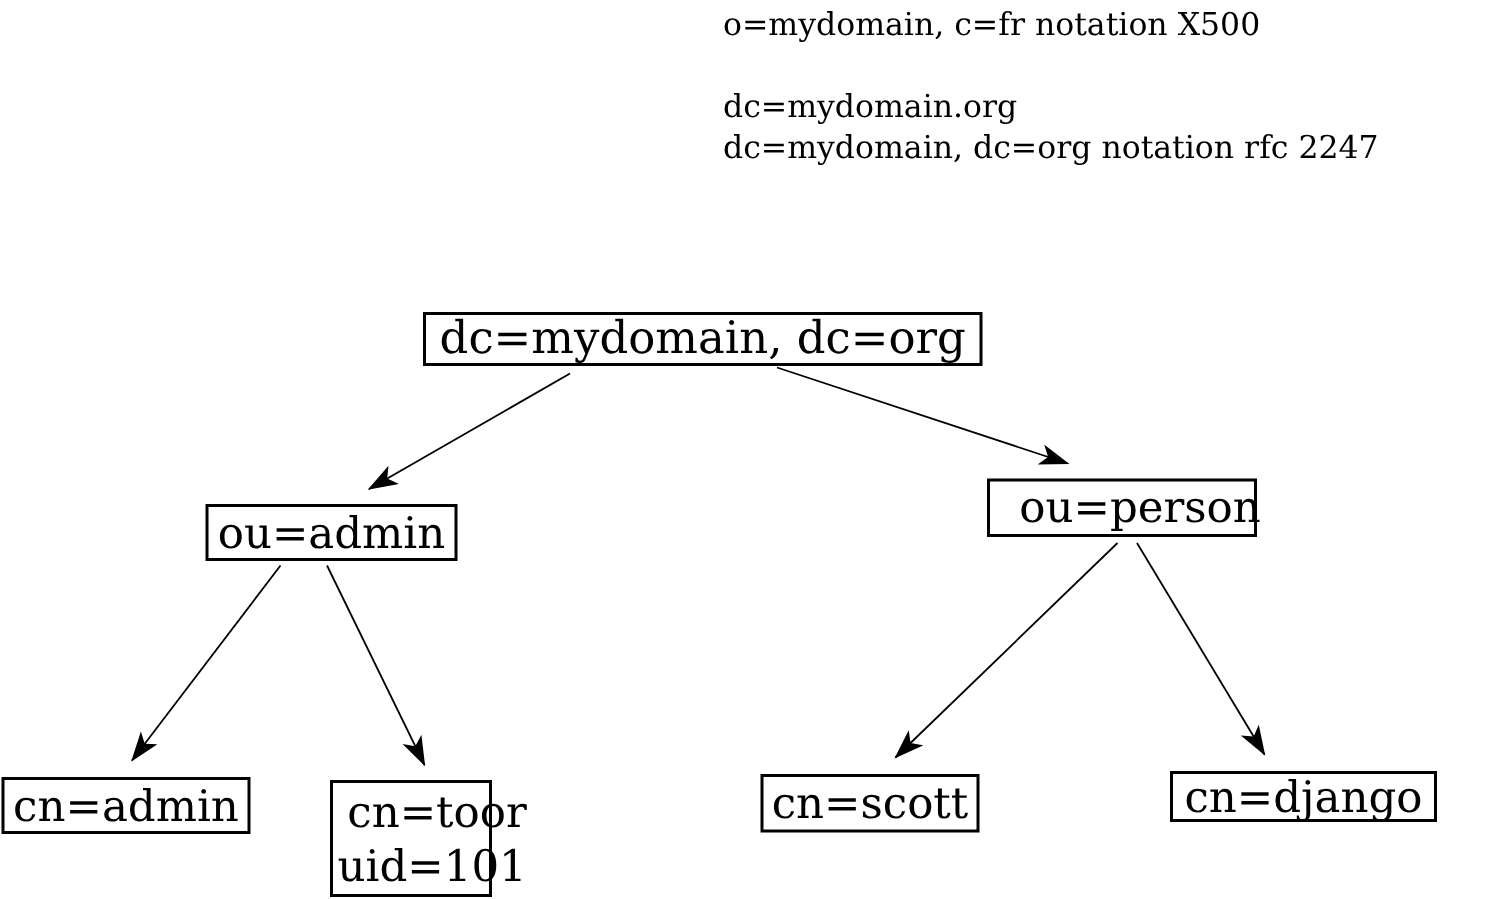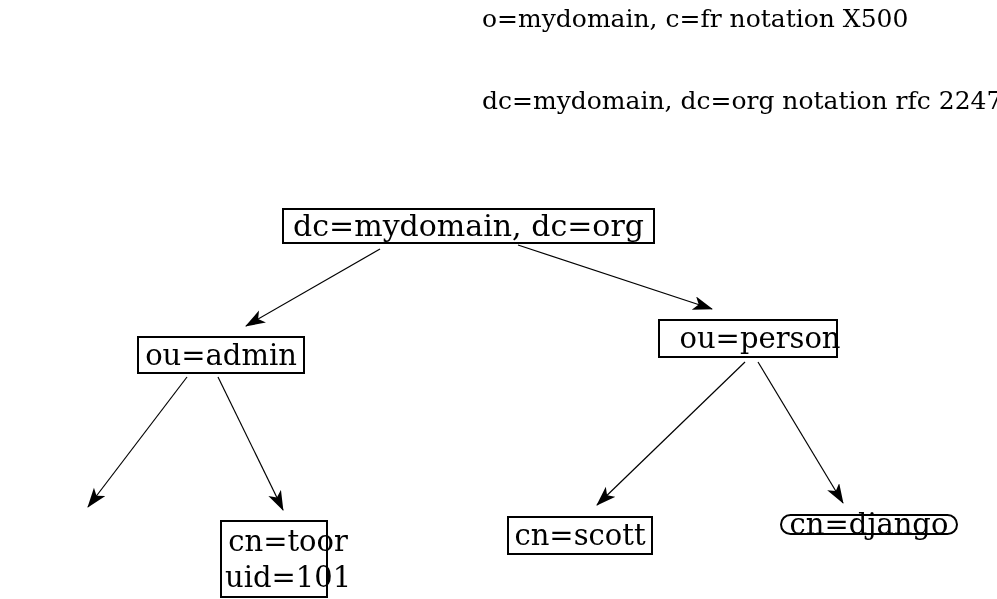--- a/index.html
+++ b/index.html
@@ -20,62 +20,63 @@
     position: absolute;
     left: 28px;
     top: 6px;
     font-size: 37px;
     letter-spacing: 1px;
     white-space: nowrap;
   }
   .note-line {
     position: absolute;
     left: 482px;
-    font-size: 25px;
+    font-size: 21px;
     white-space: nowrap;
   }
   #note-1 { top: 4px; }
   #note-2 { top: 59px; }
   #note-3 { top: 86px; }
   .node {
     position: absolute;
     box-sizing: border-box;
     border: 2px solid #000000;
     background: #ffffff;
     display: flex;
     align-items: center;
     justify-content: center;
     font-size: 29px;
     line-height: 1.25;
     white-space: pre-line;
-    text-align: center;
+    text-align: right;
   }
   #node-root      { left: 282px; top: 208px; width: 373px; height: 36px; font-size: 30px; }
   #node-ou-admin  { left: 137px; top: 336px; width: 168px; height: 38px; }
   #node-ou-person { left: 658px; top: 319px; width: 180px; height: 39px; padding-left: 24px; }
   #node-cn-admin  { left: 1px;   top: 518px; width: 166px; height: 38px; }
   #node-cn-toor   { left: 220px; top: 520px; width: 108px; height: 78px; justify-content: flex-start; padding-left: 3px; }
   #node-cn-scott  { left: 507px; top: 516px; width: 146px; height: 39px; }
-  #node-cn-django { left: 780px; top: 514px; width: 178px; height: 21px; border-radius: 11px; }
+  #node-cn-django { left: 780px; top: 514px; width: 178px; height: 34px; }
   #edges-layer {
     position: absolute;
     left: 0;
     top: 0;
     width: 997px;
     height: 599px;
     pointer-events: none;
   }
 </style>
 </head>
 <body>
 
 <div id="canvas">
 
 
   <div id="note-1" class="note-line">o=mydomain, c=fr notation X500</div>
+  <div id="note-2" class="note-line">dc=mydomain.org</div>
   <div id="note-3" class="note-line">dc=mydomain, dc=org notation rfc 2247</div>
 
   <svg id="edges-layer" viewBox="0 0 997 599" xmlns="http://www.w3.org/2000/svg">
     <defs>
       <marker id="arrowhead" markerUnits="userSpaceOnUse" markerWidth="22" markerHeight="16" refX="19" refY="7" orient="auto">
         <polygon points="0,0 20,7 0,14 5,7" fill="#000000"></polygon>
       </marker>
     </defs>
     <line x1="380" y1="249" x2="246" y2="326" stroke="#000000" stroke-width="1.2" marker-end="url(#arrowhead)"></line>
     <line x1="518" y1="245" x2="712" y2="309" stroke="#000000" stroke-width="1.2" marker-end="url(#arrowhead)"></line>
@@ -84,20 +85,21 @@
     <line x1="745" y1="362" x2="597" y2="505" stroke="#000000" stroke-width="1.2" marker-end="url(#arrowhead)"></line>
     <line x1="758" y1="362" x2="843" y2="503" stroke="#000000" stroke-width="1.2" marker-end="url(#arrowhead)"></line>
   </svg>
 
   <div id="node-root" class="node">dc=mydomain, dc=org</div>
 
   <div id="node-ou-admin" class="node">ou=admin</div>
 
   <div id="node-ou-person" class="node">ou=person</div>
 
+  <div id="node-cn-admin" class="node">cn=admin</div>
 
   <div id="node-cn-toor" class="node">cn=toor
 uid=101</div>
 
   <div id="node-cn-scott" class="node">cn=scott</div>
 
   <div id="node-cn-django" class="node">cn=django</div>
 
 </div>
 

